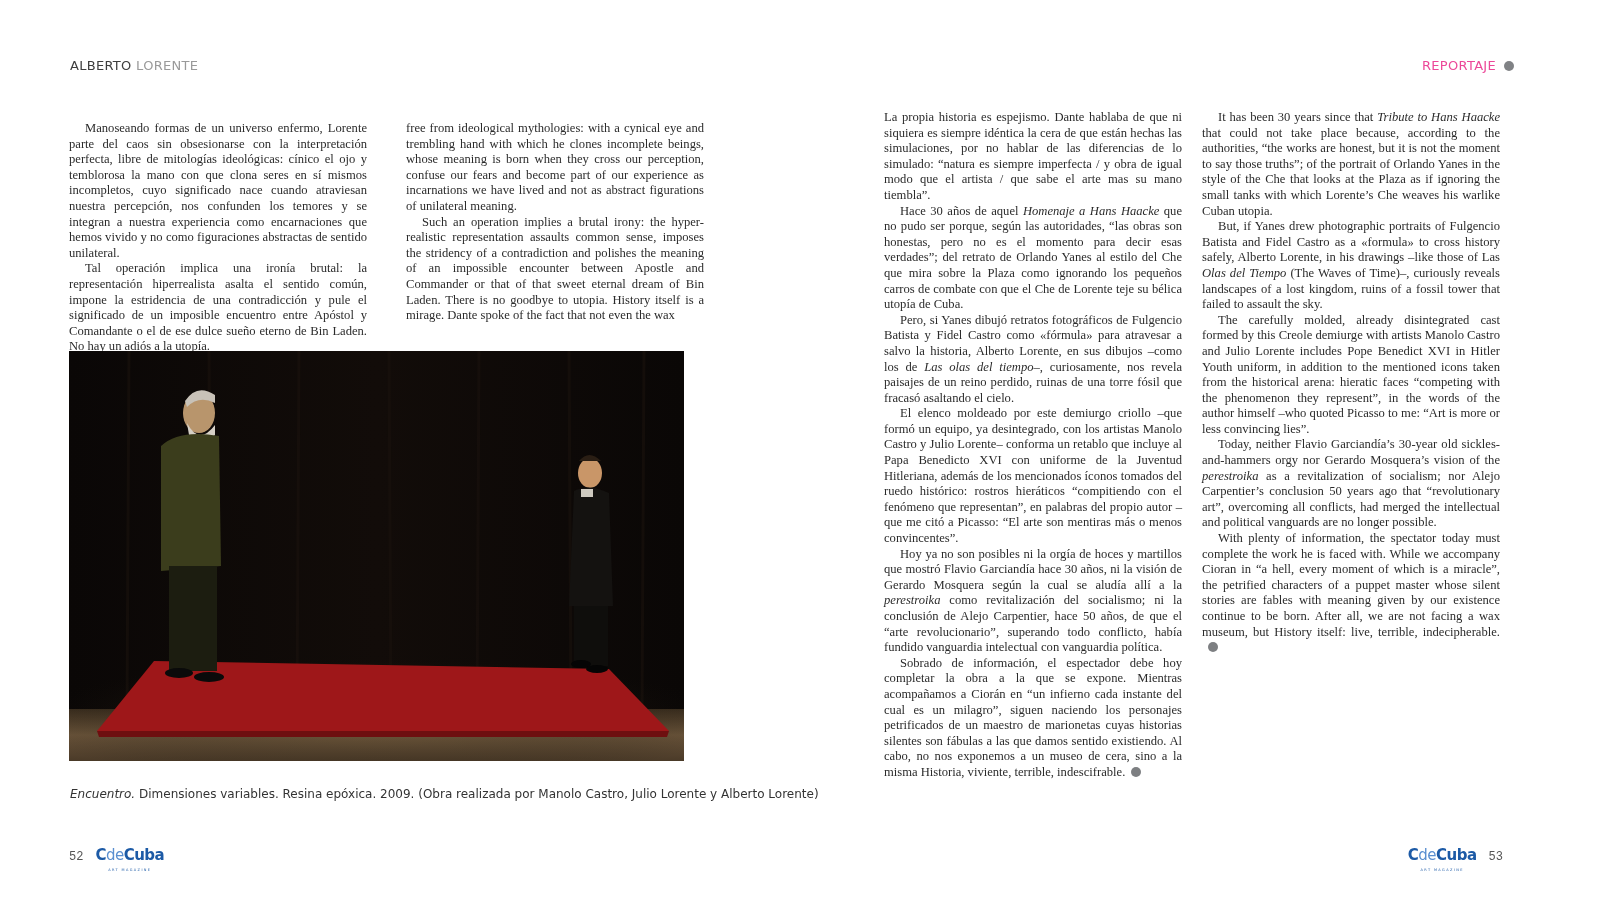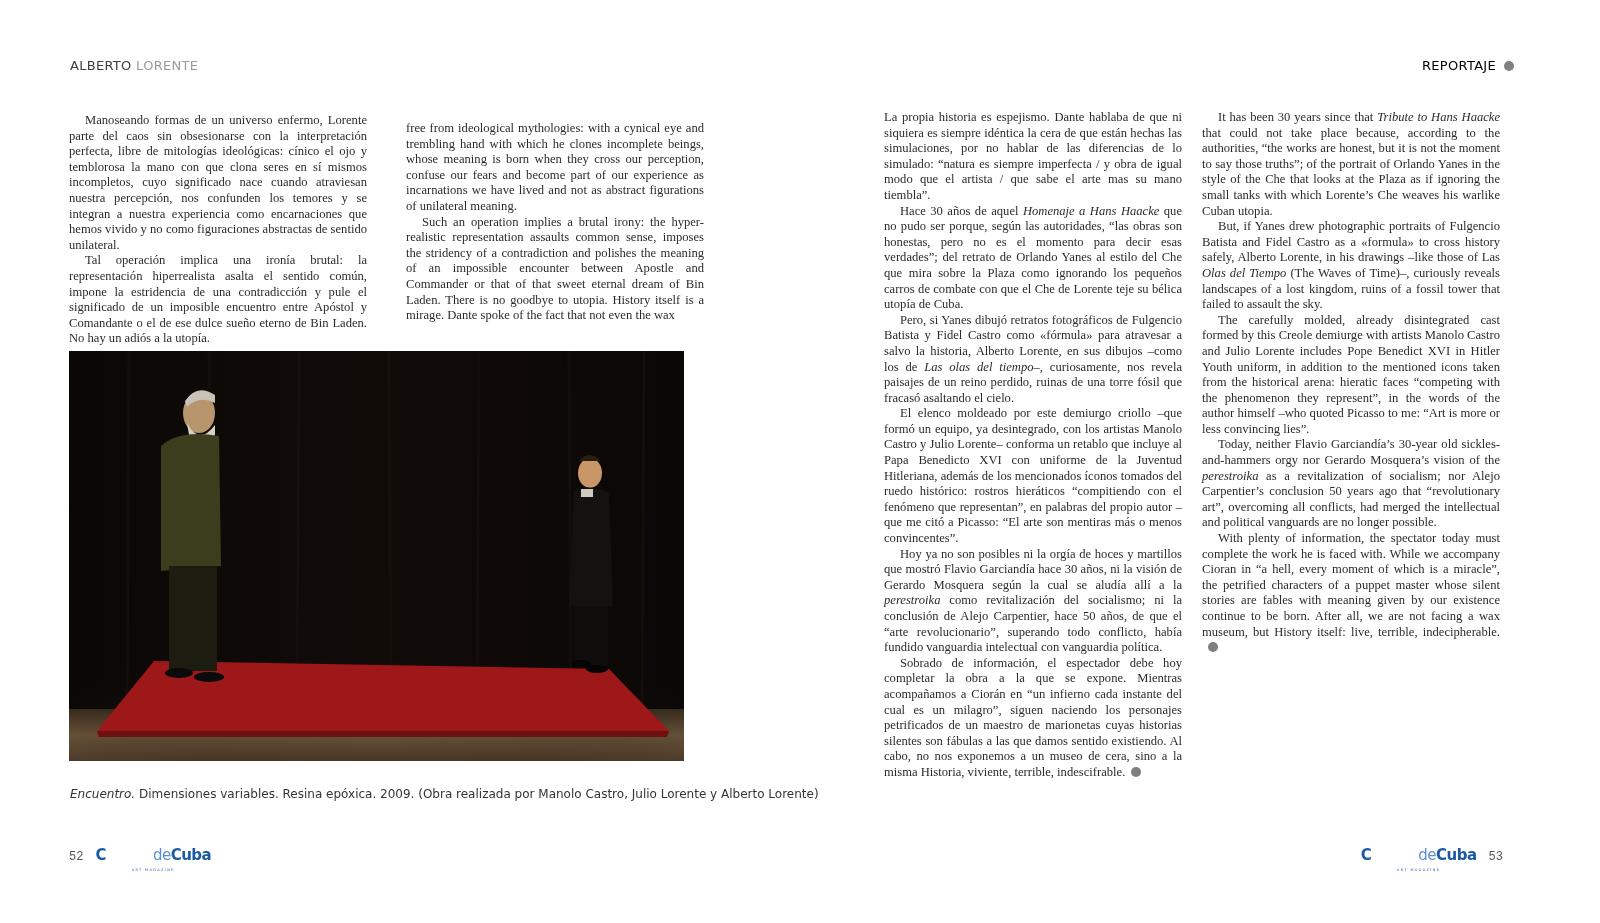--- a/index.html
+++ b/index.html
@@ -7,47 +7,47 @@
     width: 1600px; height: 923px; background: #ffffff; position: relative; overflow: hidden;
     font-family: "Liberation Serif", "DejaVu Serif", serif; color: #2a2a2a;
   }
   .header-left {
     position: absolute; left: 70px; top: 58px; font-family: "DejaVu Sans", "Liberation Sans", sans-serif;
     font-size: 13px; letter-spacing: 0.3px; color: #3d3d3d;
   }
   .header-left .light { color: #9a9a9a; }
   .header-right {
     position: absolute; right: 86px; top: 58px; font-family: "DejaVu Sans", "Liberation Sans", sans-serif;
-    font-size: 13px; letter-spacing: 0.3px; color: #000000; display: flex; align-items: center; gap: 8px;
+    font-size: 13px; letter-spacing: 0.3px; color: #ec4899; display: flex; align-items: center; gap: 8px;
   }
   .dot { display: inline-block; width: 10px; height: 10px; border-radius: 50%; background: #808285; vertical-align: middle; }
   .col {
     position: absolute; font-size: 12.6px; line-height: 15.6px; text-align: justify; color: #2b2b2b;
   }
   .col p { margin: 0; text-indent: 16px; }
   .col p.noindent { text-indent: 0; }
-  .col1 { left: 69px; top: 113px; width: 298px; }
+  .col1 { left: 69px; top: 121px; width: 298px; }
   .col2 { left: 406px; top: 121px; width: 298px; }
   .col3 { left: 884px; top: 110px; width: 298px; }
   .col4 { left: 1202px; top: 110px; width: 298px; }
   em { font-style: italic; }
   .end-dot { display: inline-block; width: 10px; height: 10px; border-radius: 50%; background: #7d7f82; margin-left: 6px; vertical-align: -1px; }
   .photo {
     position: absolute; left: 69px; top: 351px; width: 615px; height: 410px; overflow: hidden;
     background: #0b0806;
   }
   .caption {
     position: absolute; left: 70px; top: 787px; font-family: "DejaVu Sans", "Liberation Sans", sans-serif;
     font-size: 12px; color: #333;
   }
   .folio-left { position: absolute; left: 69px; top: 848px; display: flex; align-items: baseline; gap: 12px; }
   .folio-right { position: absolute; right: 97px; top: 848px; display: flex; align-items: baseline; gap: 12px; }
   .page-num { font-family: Liberation Mono, monospace; font-size: 12px; color: #555; }
   .logo { font-family: "DejaVu Sans", "Liberation Sans", sans-serif; font-weight: bold; font-size: 15px; color: #1c5aa6; letter-spacing: -0.5px; position: relative; line-height: 14px; }
-  .logo .de { color: #5a8fd0; font-weight: normal; margin-left: 47px; }
+  .logo .de { color: #5a8fd0; font-weight: normal; }
   .logo .sub { position: absolute; left: 0; right: 0; top: 15px; font-size: 3.5px; letter-spacing: 1.4px; color: #1c5aa6; font-weight: normal; text-align: center; }
 </style>
 </head>
 <body>
 
 <div class="header-left">
   <span>ALBERTO</span>
   <span class="light">LORENTE</span>
 </div>
 <div class="header-right">

